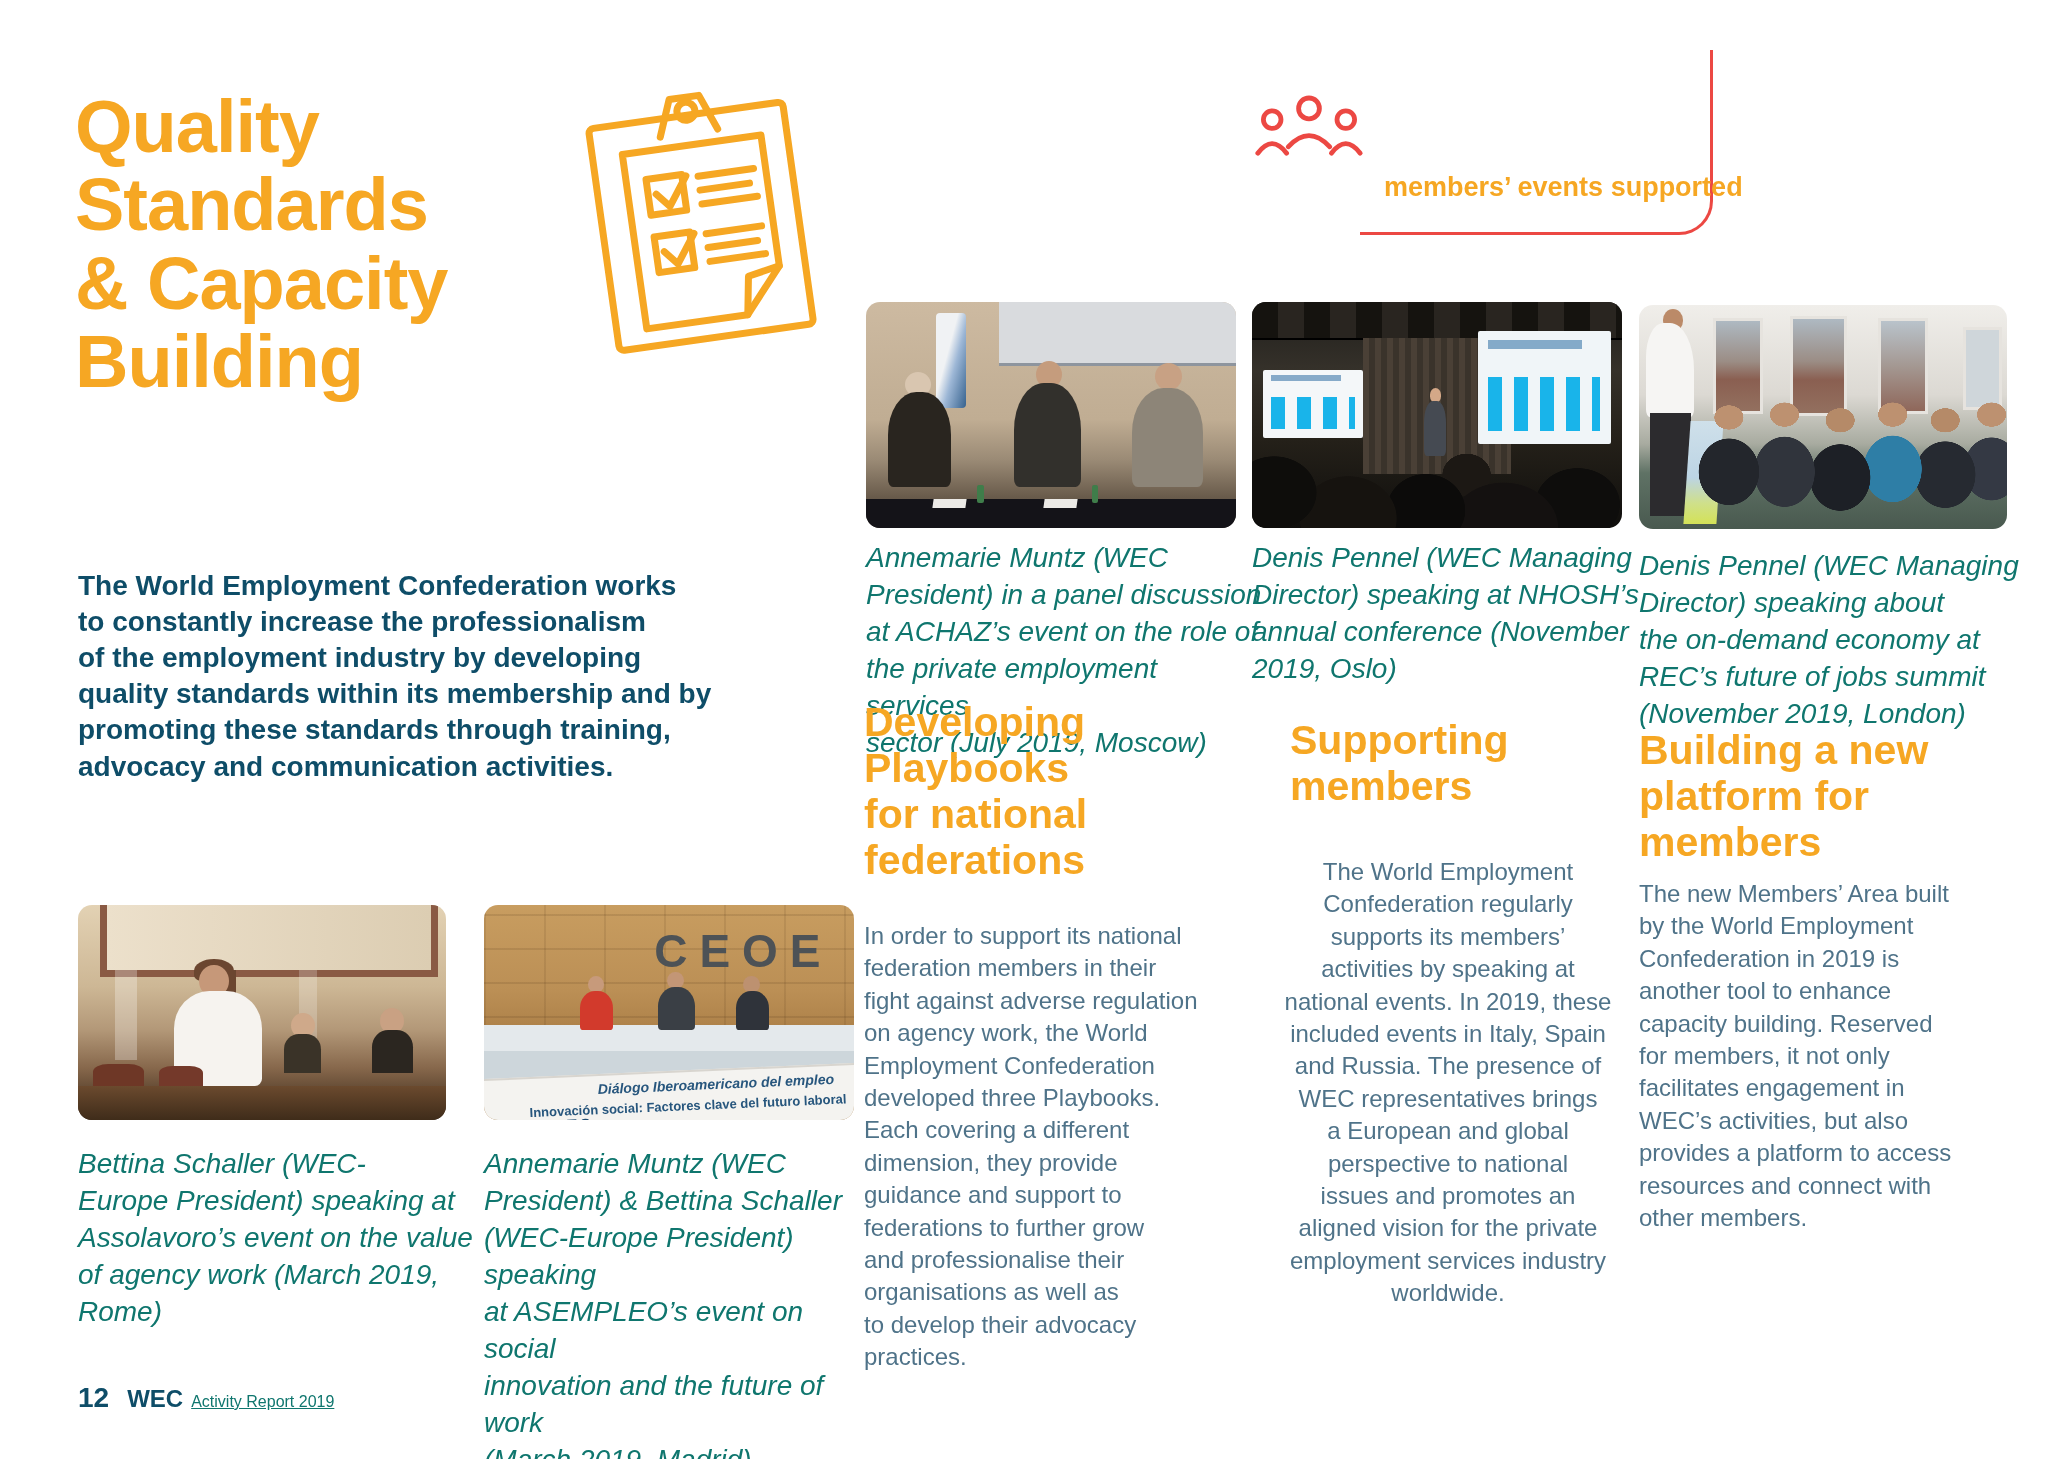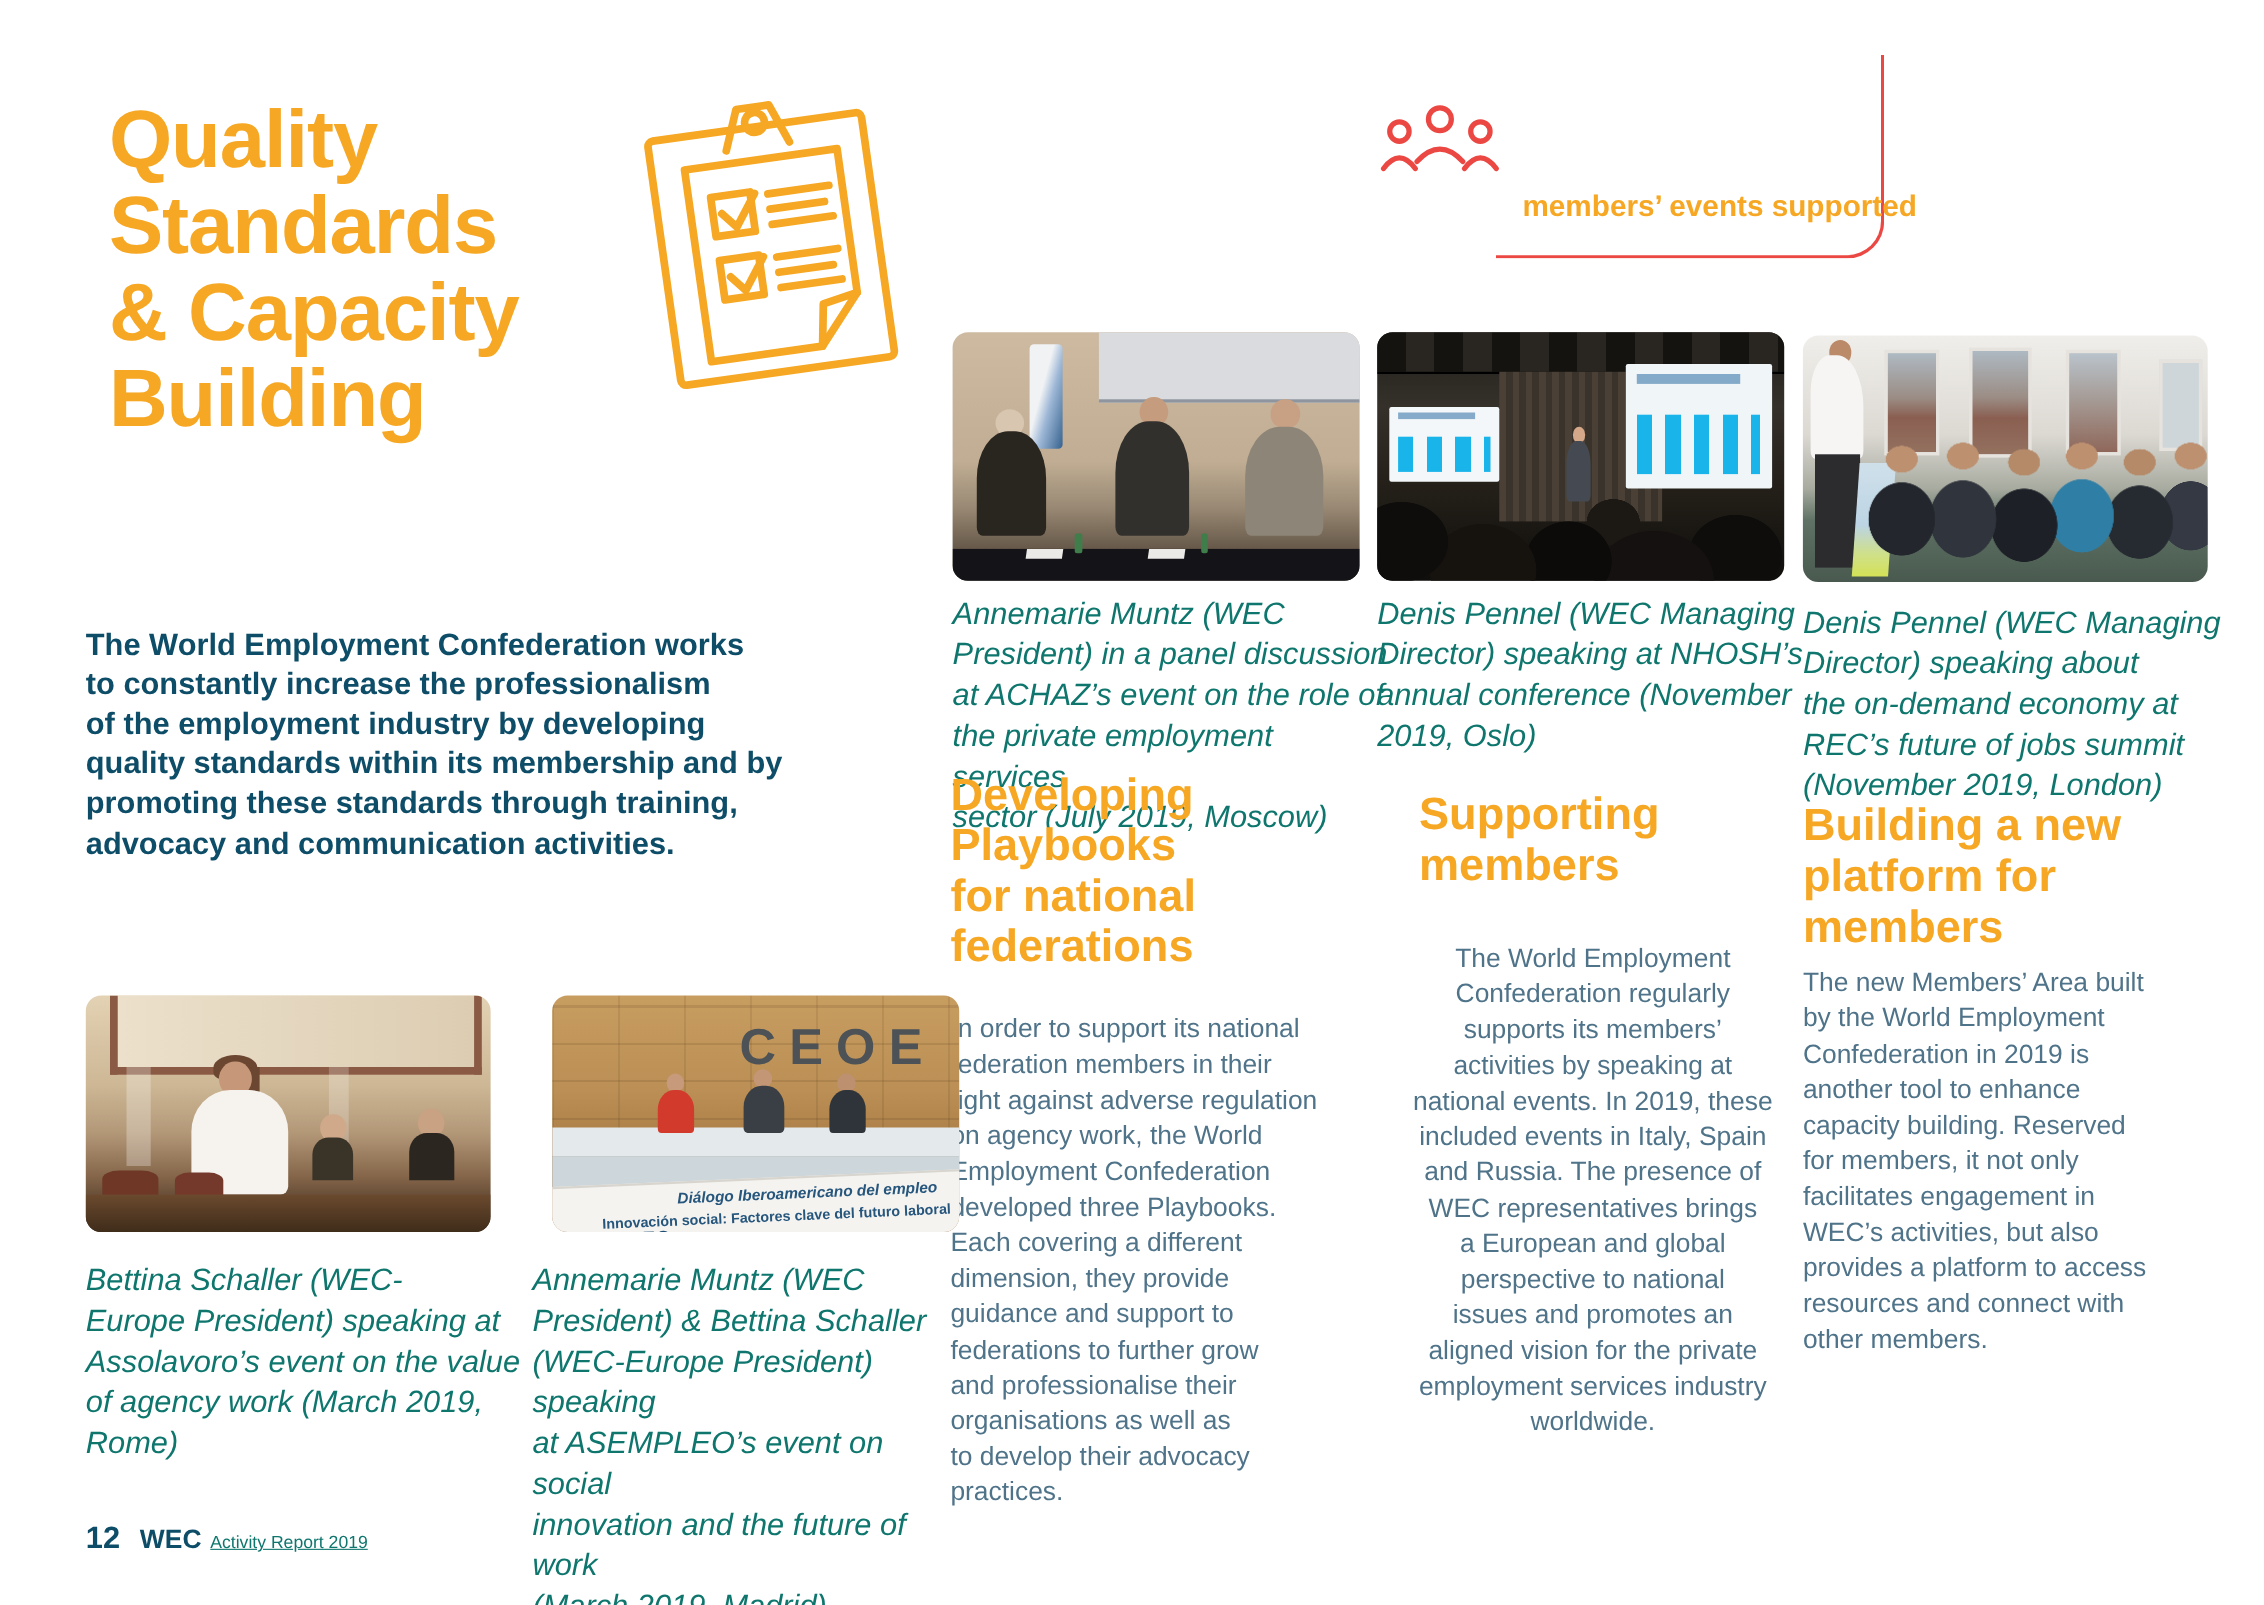--- a/index.html
+++ b/index.html
@@ -3,21 +3,21 @@
 <meta charset="utf-8">
 <style>
   html,body{margin:0;padding:0;background:#ffffff;}
   .page{position:relative;width:2058px;height:1459px;background:#ffffff;overflow:hidden;
         font-family:"Liberation Sans",sans-serif;}
   .page > *{position:absolute;margin:0;}
   .pre{white-space:pre-line;}
 
   
   .title{left:75px;top:88px;font-size:74px;font-weight:bold;color:#F6A723;
-         line-height:1.06;letter-spacing:-1px;margin-left:24px;}
+         line-height:1.06;letter-spacing:-1px;}
   .clipboard{left:585px;top:80px;width:235px;height:270px;transform:rotate(-8deg);}
   .intro{left:78px;top:568px;width:724px;font-size:28px;font-weight:bold;
          color:#0E4D68;line-height:1.29;}
 
   
   .stat-border{left:1360px;top:50px;width:350px;height:182px;
                border-right:3px solid #EC4843;border-bottom:3px solid #EC4843;
                border-bottom-right-radius:34px;}
   .people{left:1253px;top:84px;width:112px;height:100px;}
   .stat-value{left:1382px;top:52px;font-size:118px;font-weight:bold;color:#EC4843;line-height:0.92;}
@@ -28,21 +28,21 @@
   .photo > *{position:absolute;}
   .p1{left:866px;top:302px;width:370px;height:226px;
       background:linear-gradient(180deg,#cdbaa1 0%,#c0ad93 52%,#9a8a75 70%,#6a5c4c 86%,#3f3730 100%);}
   .p2{left:1252px;top:302px;width:370px;height:226px;
       background:linear-gradient(180deg,#201e1b 0%,#35312a 30%,#242019 62%,#0f0e0c 100%);}
   .p3{left:1639px;top:305px;width:368px;height:224px;
       background:linear-gradient(180deg,#f0eeea 0%,#dcd9d3 40%,#a8aba0 62%,#5f7265 75%,#49594f 100%);}
   .p4{left:78px;top:905px;width:368px;height:215px;
       background:linear-gradient(180deg,#e3d2b4 0%,#cdb795 38%,#b39878 58%,#86674b 76%,#4e3926 92%,#33241a 100%);}
   .p5{left:484px;top:905px;width:370px;height:215px;
-      background:linear-gradient(180deg,#c89d60 0%,#bb8f55 40%,#ad8149 58%,#a87c44 100%);margin-left:18px;}
+      background:linear-gradient(180deg,#c89d60 0%,#bb8f55 40%,#ad8149 58%,#a87c44 100%);}
 
   
   .p1-screen{left:36%;top:0;width:64%;height:27%;background:#d9dbde;border-bottom:3px solid #8e959e;}
   .p1-flag{left:19%;top:5%;width:8%;height:42%;border-radius:4px;
            background:linear-gradient(105deg,#f0f2f4 40%,#9db7d6 60%,#36628e 100%);}
   .p1-head-l{left:10.5%;top:31%;width:7%;height:11%;background:#d9c6b0;border-radius:50%;}
   .p1-fig-l{left:6%;top:40%;width:17%;height:42%;background:#29251f;border-radius:45% 45% 8% 8%;}
   .p1-head-c{left:46%;top:26%;width:7%;height:12%;background:#c59c7d;border-radius:50%;}
   .p1-fig-c{left:40%;top:36%;width:18%;height:46%;background:#32302c;border-radius:45% 45% 8% 8%;}
   .p1-head-r{left:78%;top:27%;width:7.5%;height:12%;background:#c8a184;border-radius:50%;}

